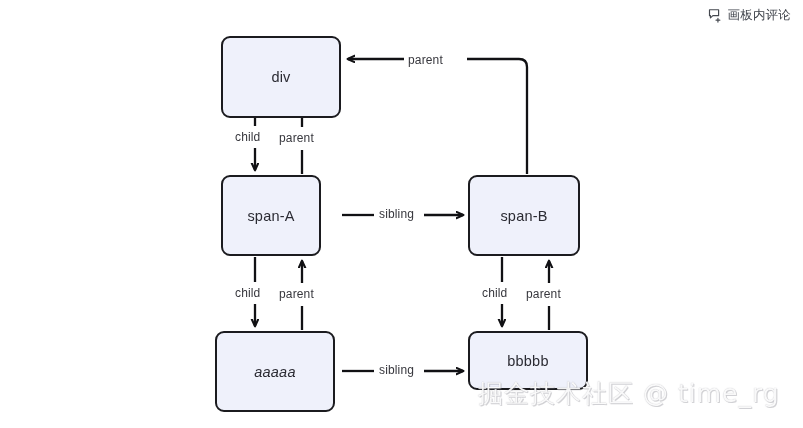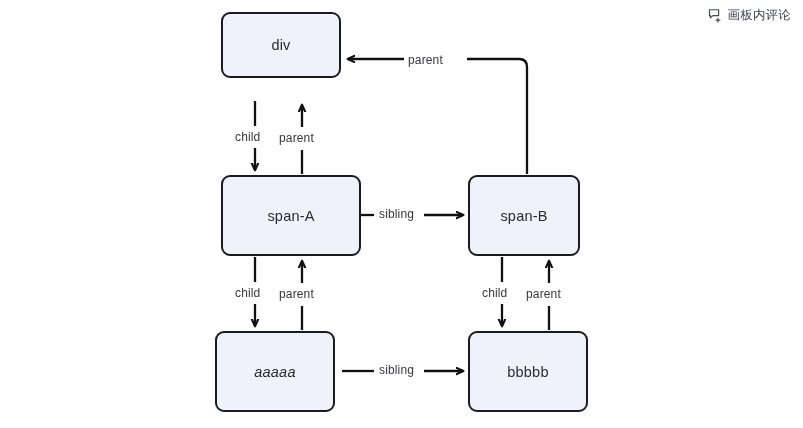--- a/index.html
+++ b/index.html
@@ -69,25 +69,25 @@
     border: 2.4px solid #1b1b1f;
     border-radius: 9px;
     display: flex;
     align-items: center;
     justify-content: center;
     color: #2b2b33;
     font-size: 14.5px;
     letter-spacing: 0.2px;
   }
 
-  #node-div    { left: 221px; top: 12px;  width: 120px; height: 66px; }
-  #node-span-a { left: 221px; top: 175px; width: 140px; height: 81px; }
+  #node-div    { left: 221px; top: 36px;  width: 120px; height: 82px; }
+  #node-span-a { left: 221px; top: 175px; width: 100px; height: 81px; }
   #node-span-b { left: 468px; top: 175px; width: 112px; height: 81px; }
   #node-aaaaa  { left: 215px; top: 331px; width: 120px; height: 81px; font-style: italic; }
-  #node-bbbbb  { left: 468px; top: 331px; width: 120px; height: 81px; }
+  #node-bbbbb  { left: 468px; top: 331px; width: 120px; height: 59px; }
 
   
   .edge-label {
     position: absolute;
     color: #37373d;
     font-size: 12px;
     letter-spacing: 0.15px;
     white-space: nowrap;
     background: #ffffff;
     padding: 0 2px;
@@ -224,14 +224,15 @@
   <div class="edge-label" id="label-child-3">child</div>
 
   <div class="edge-label" id="label-parent-3">parent</div>
 
   <div class="edge-label" id="label-sibling-1">sibling</div>
 
   <div class="edge-label" id="label-sibling-2">sibling</div>
 
   <div class="edge-label" id="label-parent-4">parent</div>
 
+  <div id="watermark">掘金技术社区 @ time_rg</div>
 
 </div>
 
 </body></html>

